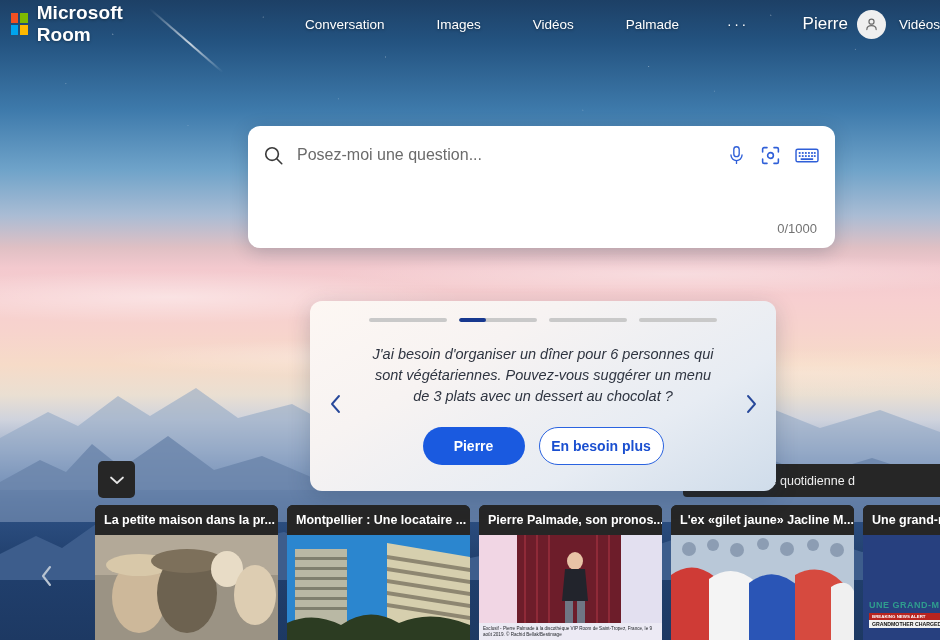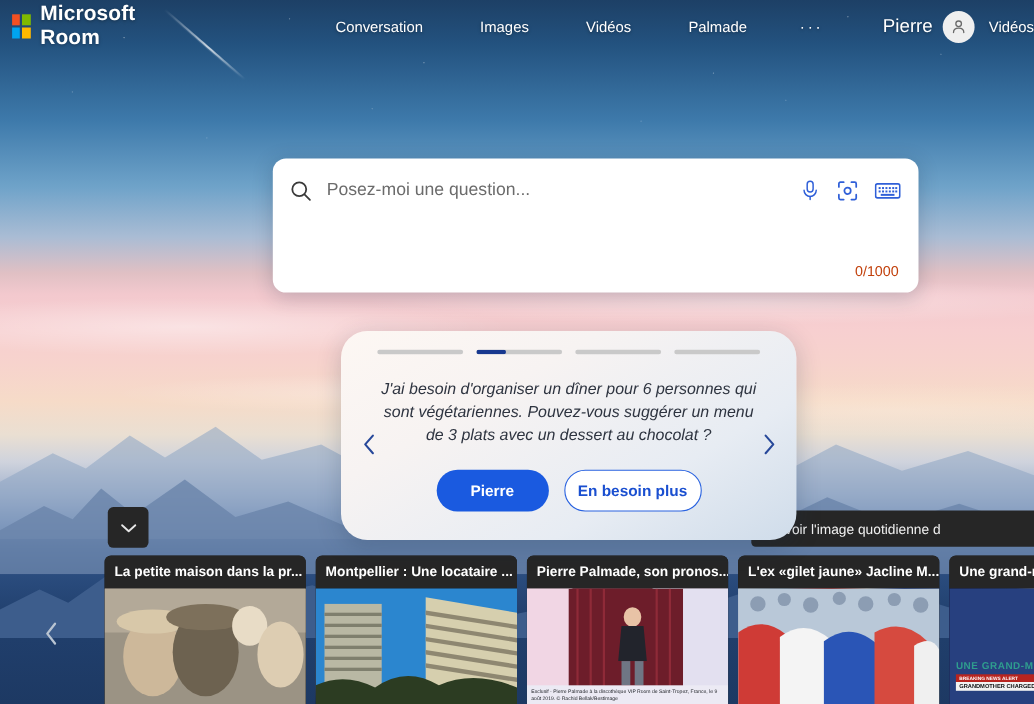--- a/index.html
+++ b/index.html
@@ -131,49 +131,49 @@
     flex: none;
   }
   .rewards {
     color: #fff; font-size: 13.5px; text-decoration: none; white-space: nowrap;
     text-shadow: 0 1px 3px rgba(0,0,0,.4); padding-left: 4px;
   }
 
   
   .searchbox {
     position: absolute;
-    left: 248px; top: 144px;
+    left: 248px; top: 126px;
     width: 587px; height: 122px;
     background: #ffffff;
     border-radius: 12px;
     box-shadow: 0 4px 18px rgba(20,40,70,.22);
     z-index: 15;
   }
   .search-row { display: flex; align-items: center; height: 58px; padding: 0 16px 0 14px; }
   .search-input {
     flex: 1;
     border: 0; outline: 0; background: transparent;
     font-family: "Liberation Sans", sans-serif;
     font-size: 16px; color: #2b2b2b;
     margin-left: 12px;
   }
   .search-input::placeholder { color: #6b6b6b; }
   .search-actions { display: flex; align-items: center; gap: 14px; }
   .search-actions .ico { cursor: pointer; line-height: 0; }
   .counter {
     position: absolute; right: 18px; bottom: 12px;
-    font-size: 13px; color: #c2410c;
+    font-size: 13px; color: #737373;
   }
 
   
   .sugcard {
     position: absolute;
     left: 310px; top: 301px;
-    width: 414px; height: 190px;
-    border-radius: 24px;
+    width: 466px; height: 190px;
+    border-radius: 12px;
     background: linear-gradient(150deg, #fdf7f3 0%, #f7f3f2 32%, #e7ecf3 70%, #cfdcea 100%);
     box-shadow: 0 6px 22px rgba(25,45,75,.22);
     z-index: 16;
     display: flex; flex-direction: column; align-items: center;
   }
   .dots { display: flex; gap: 12px; margin-top: 17px; }
   .dot {
     width: 78px; height: 4px; border-radius: 2px;
     background: #c9c9c9; overflow: hidden;
   }

